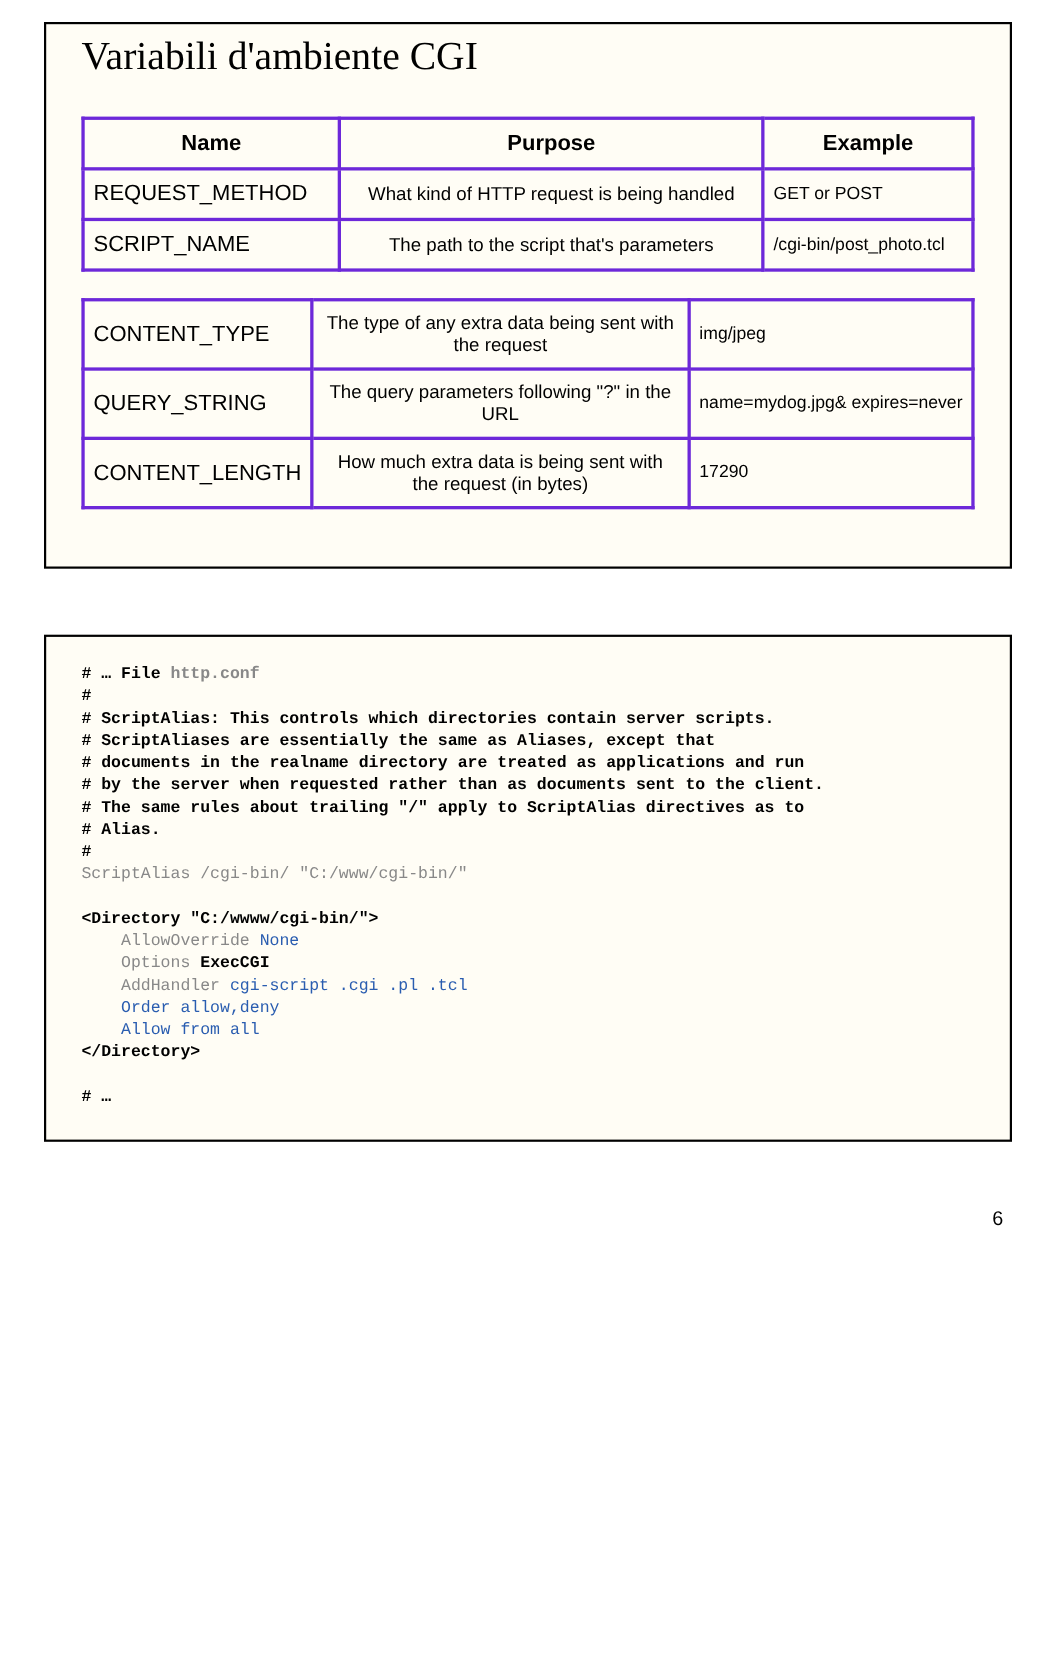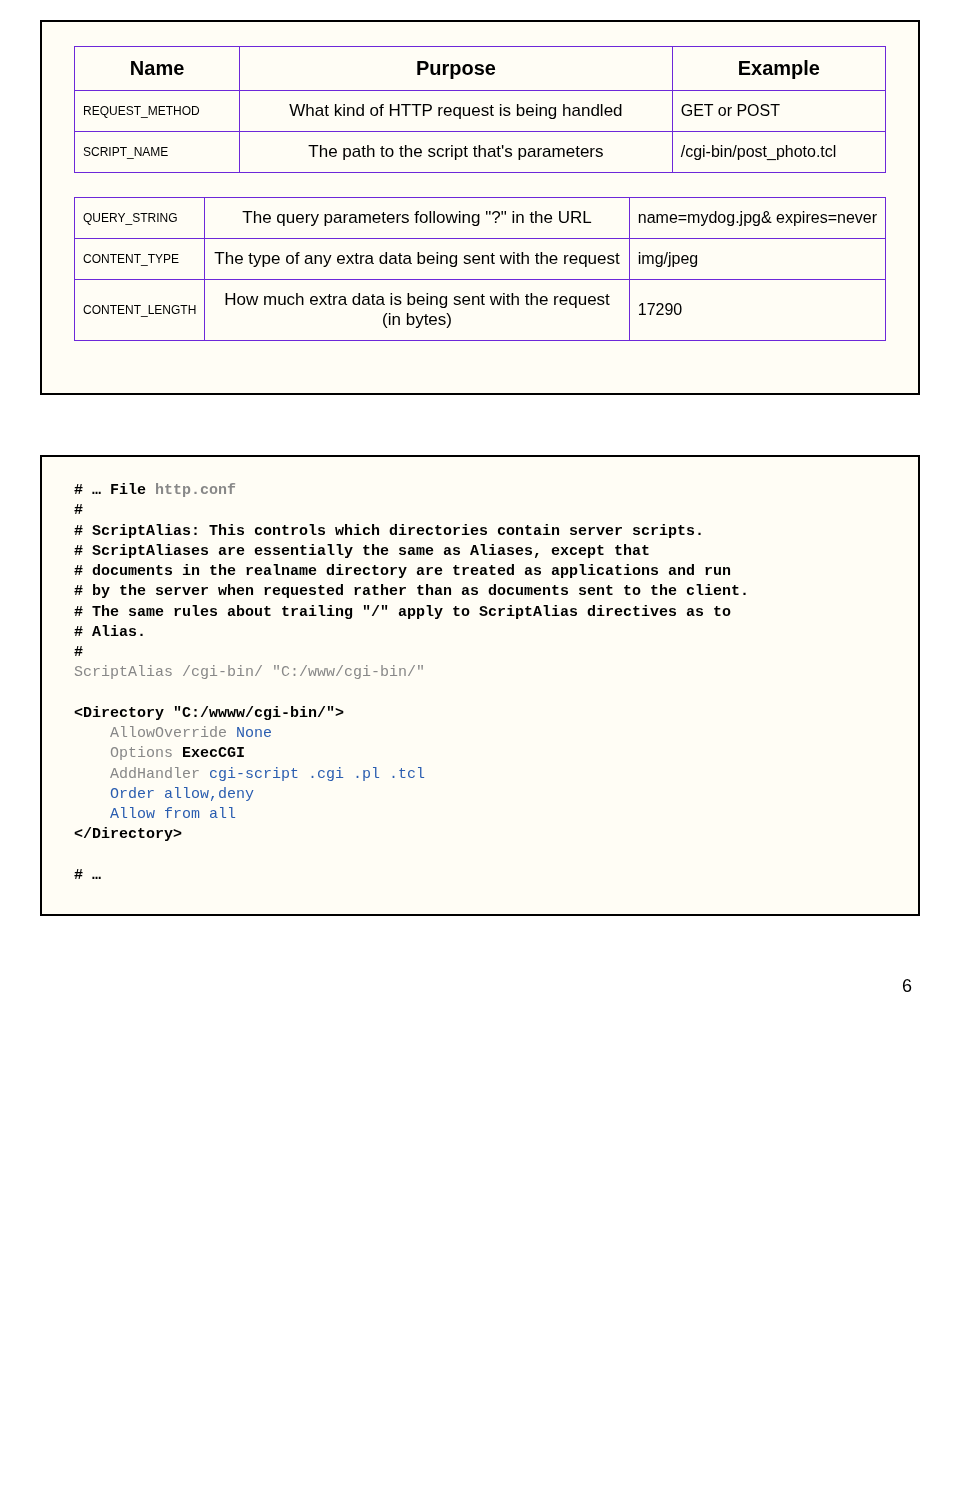--- a/index.html
+++ b/index.html
@@ -31,33 +31,33 @@
     position: relative;
     top: -10px;
   }
 
   table.data {
     width: 100%;
     border-collapse: collapse;
     margin-bottom: 24px;
   }
   table.data th, table.data td {
-    border: 1px solid #6d28d9;
+    border: 3px solid #6d28d9;
     padding: 10px 8px;
     vertical-align: middle;
     font-size: 17px;
   }
   table.data th {
     font-weight: bold;
     text-align: center;
     font-size: 20px;
   }
   table.data td:first-child {
     font-family: Arial, sans-serif;
-    font-size: 12px;
+    font-size: 20px;
     white-space: nowrap;
   }
   table.data td:nth-child(2) {
     text-align: center;
   }
   table.data td:nth-child(3) {
     font-size: 16px;
     white-space: nowrap;
   }
   .tbl-group { margin-bottom: 22px; }
@@ -78,20 +78,21 @@
     font-size: 18px;
     font-family: Arial, sans-serif;
     margin-top: 20px;
     padding-right: 8px;
   }
 </style>
 </head>
 <body>
 
 <div class="slide">
+  <div class="slide-title">Variabili d'ambiente CGI</div>
 
   <div class="tbl-group">
     <table class="data">
       <thead>
         <tr>
           <th>Name</th>
           <th>Purpose</th>
           <th>Example</th>
         </tr>
       </thead>
@@ -107,28 +108,28 @@
           <td>/cgi-bin/post_photo.tcl</td>
         </tr>
       </tbody>
     </table>
   </div>
 
   <div class="tbl-group">
     <table class="data">
       <tbody>
         <tr>
+          <td>CONTENT_TYPE</td>
+          <td>The type of any extra data being sent with the request</td>
+          <td>img/jpeg</td>
+        </tr>
+        <tr>
           <td>QUERY_STRING</td>
           <td>The query parameters following "?" in the URL</td>
           <td>name=mydog.jpg&amp; expires=never</td>
-        </tr>
-        <tr>
-          <td>CONTENT_TYPE</td>
-          <td>The type of any extra data being sent with the request</td>
-          <td>img/jpeg</td>
         </tr>
         <tr>
           <td>CONTENT_LENGTH</td>
           <td>How much extra data is being sent with the request (in bytes)</td>
           <td>17290</td>
         </tr>
       </tbody>
     </table>
   </div>
 </div>

